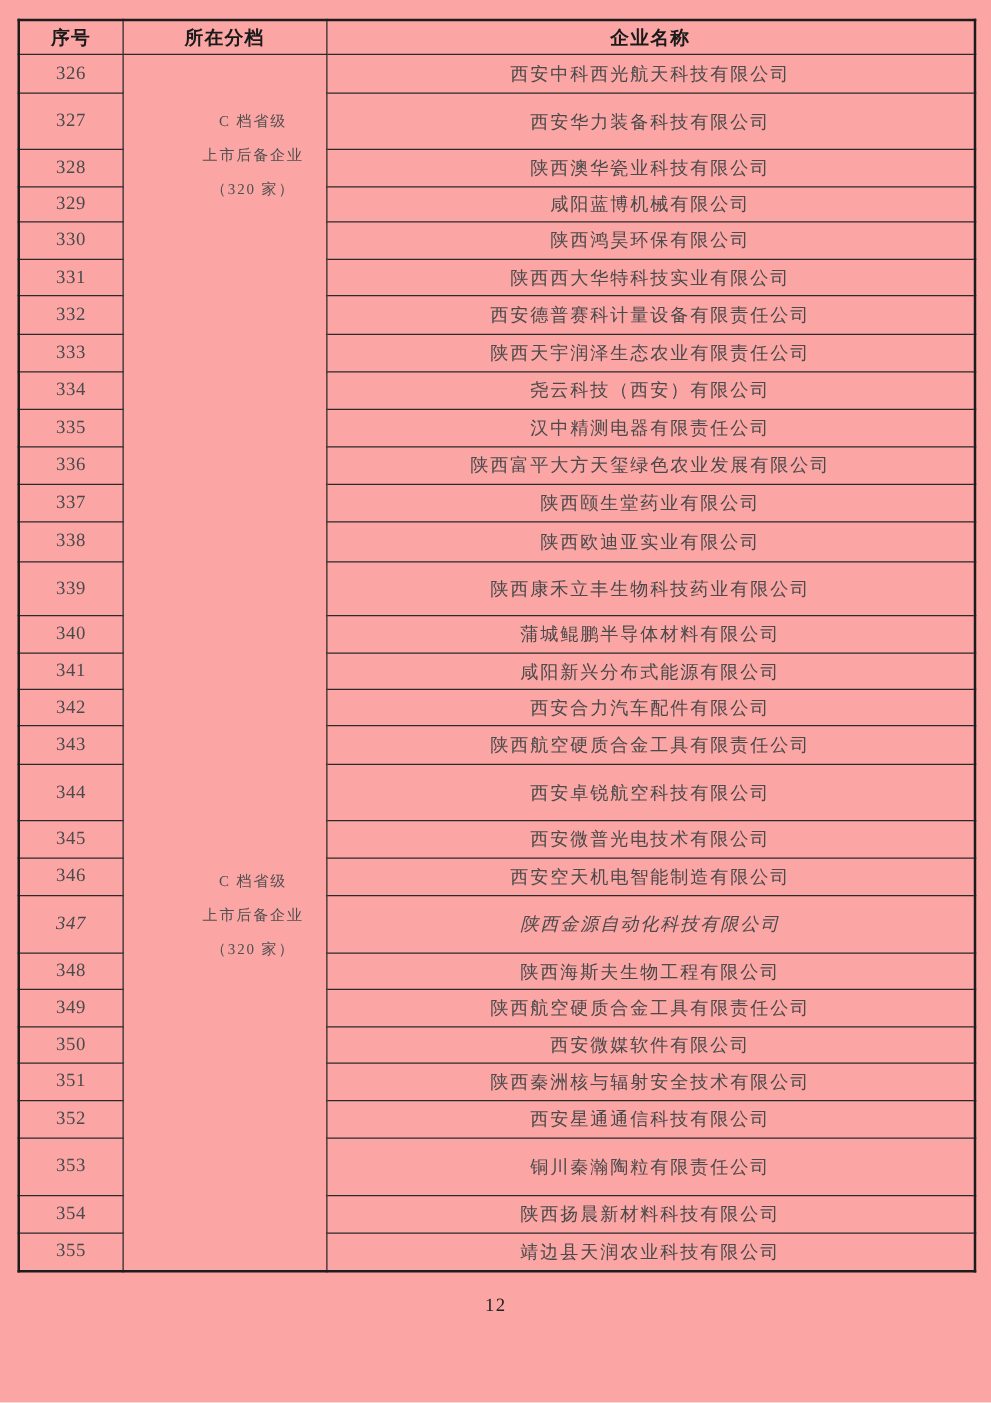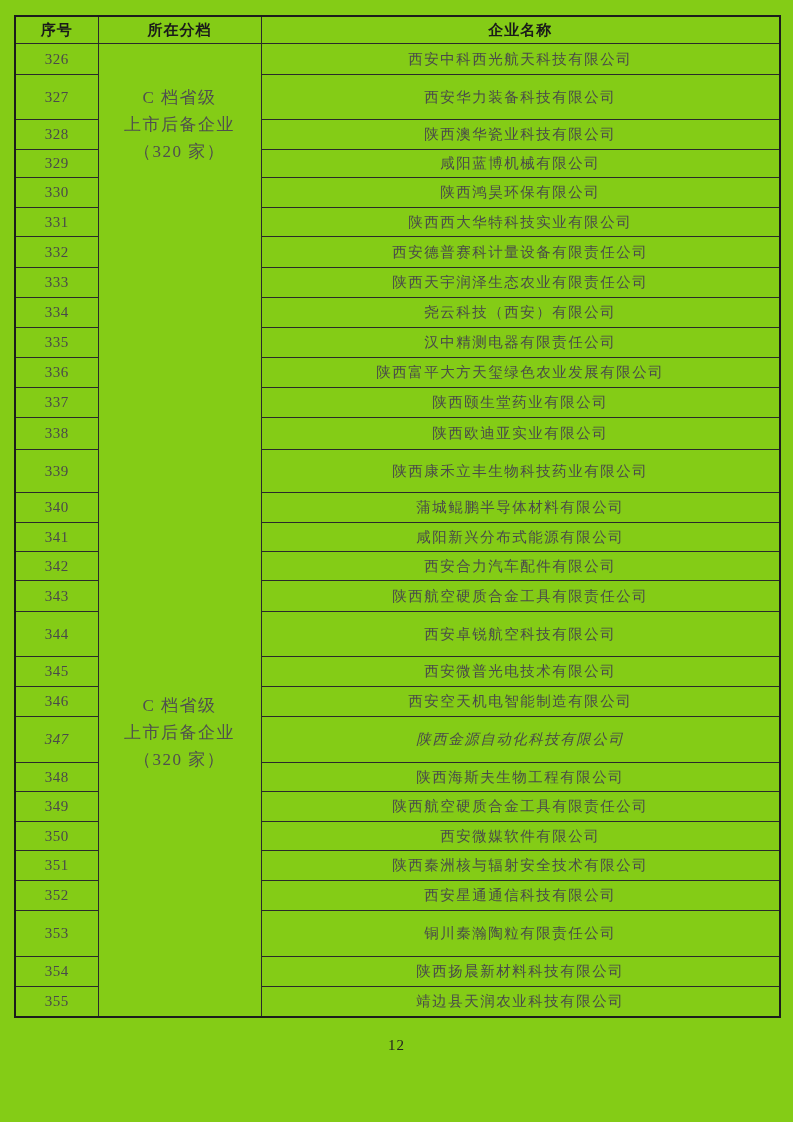--- a/index.html
+++ b/index.html
@@ -4,21 +4,21 @@
 <style>
   html, body {
     margin: 0;
     padding: 0;
     background: #ffffff;
   }
   .page {
     position: relative;
     width: 793px;
     height: 1122px;
-    background: #84cc16;
+    background: #fca5a5;
     font-family: "Liberation Serif", "DejaVu Serif", serif;
     overflow: hidden;
   }
   table.doc-table {
     position: absolute;
     left: 14px;
     top: 15px;
     width: 765px;
     border-collapse: collapse;
     table-layout: fixed;
@@ -50,25 +50,26 @@
     margin-top: 47px;
   }
   .cell-cat {
     position: relative;
     vertical-align: top;
   }
   .cat-block {
     position: absolute;
     left: 0;
     width: 100%;
-    font-size: 17px;
+    font-size: 12px;
     color: #4f4f4f;
     letter-spacing: 1.5px;
     line-height: 27px;
     text-align: center;
+    padding-left: 23px;
   }
   .page-number {
     position: absolute;
     left: 0;
     right: 0;
     top: 1037px;
     text-align: center;
     font-size: 15px;
     color: #222222;
     letter-spacing: 1px;

